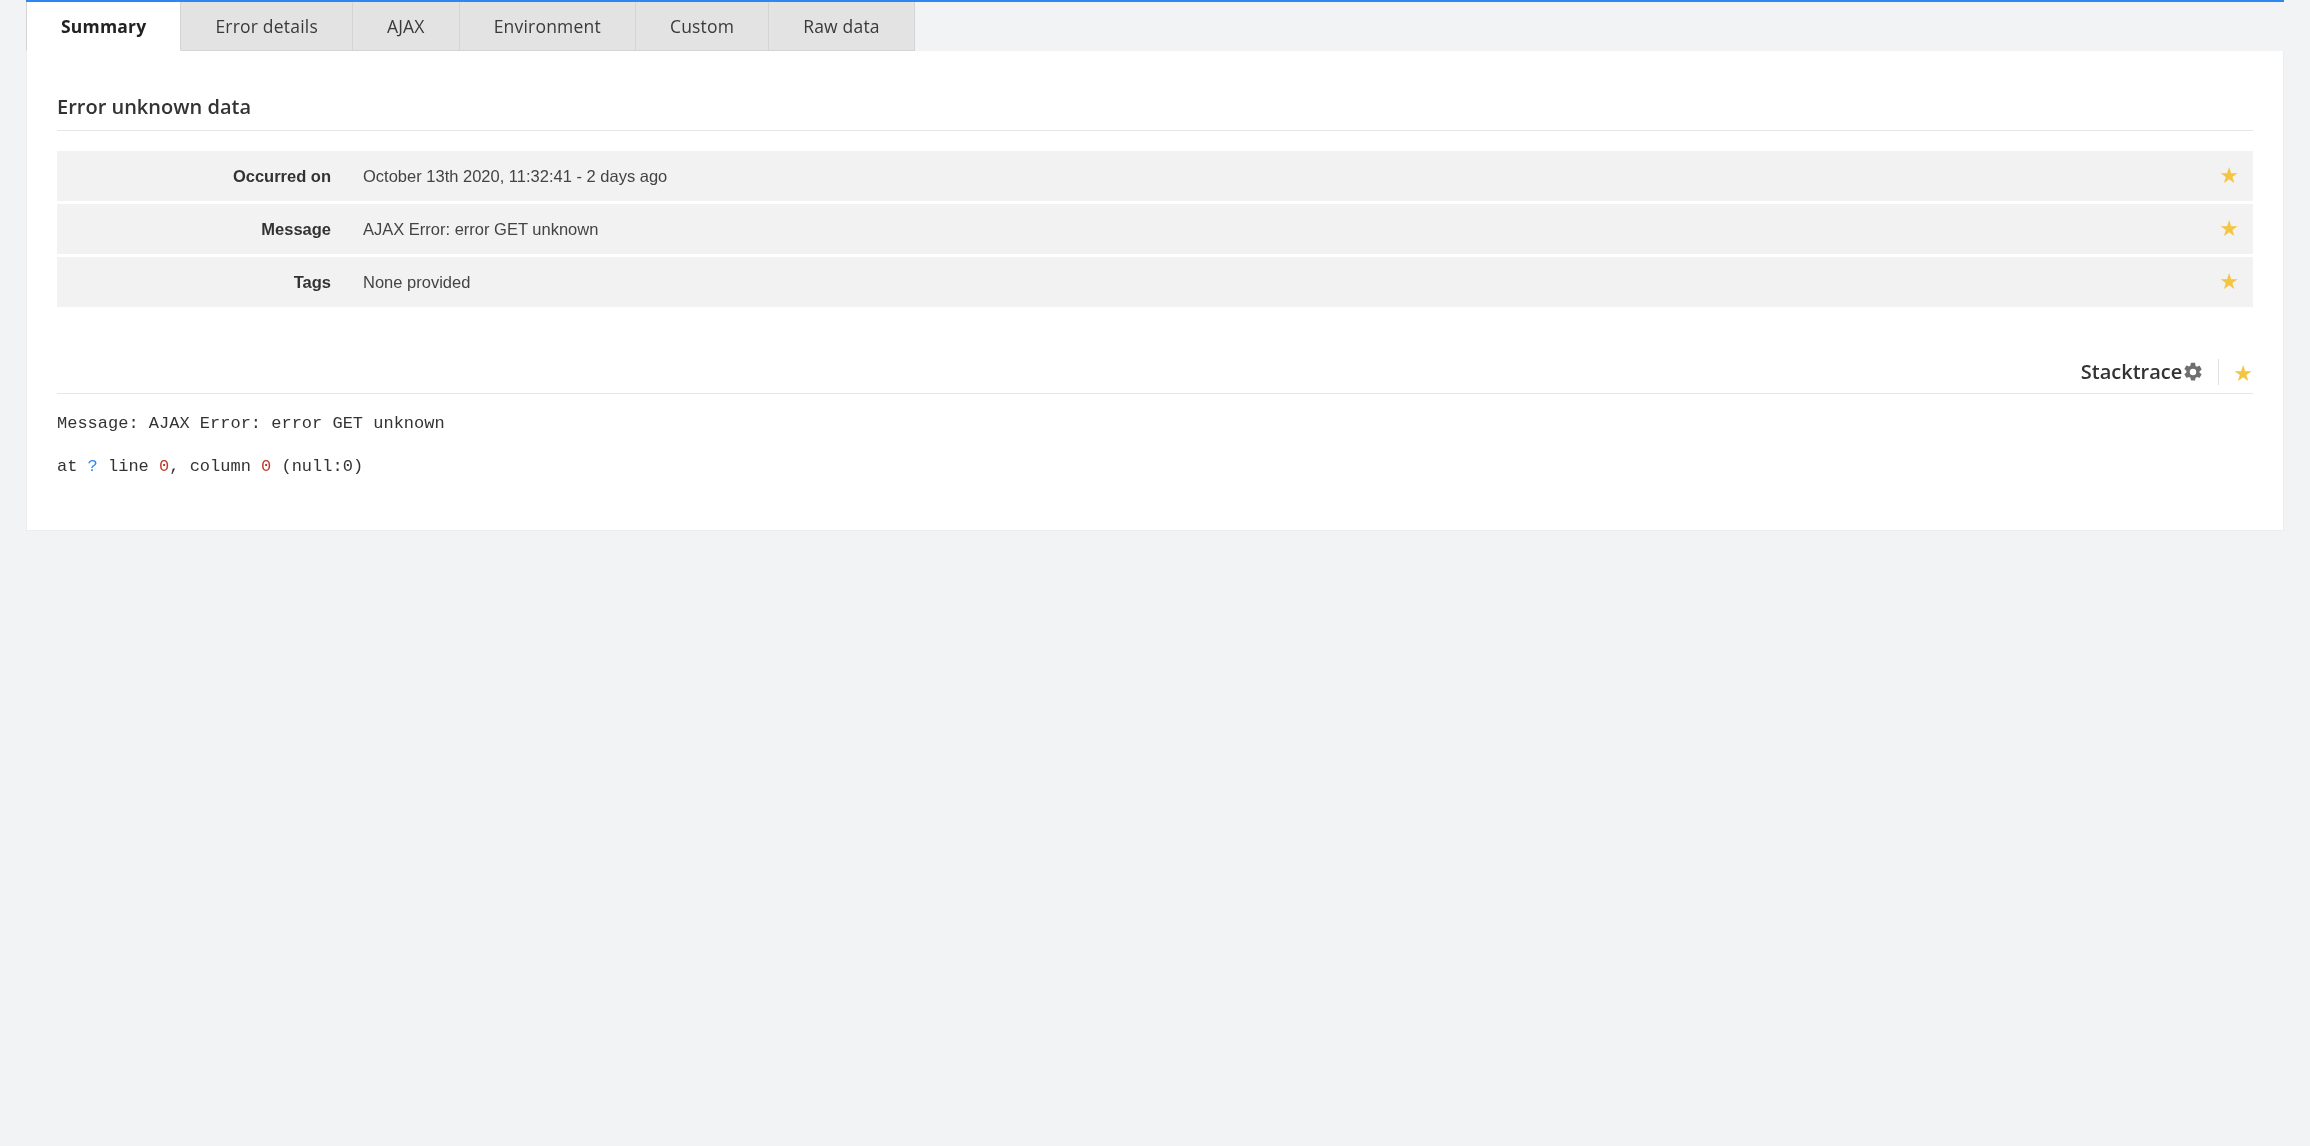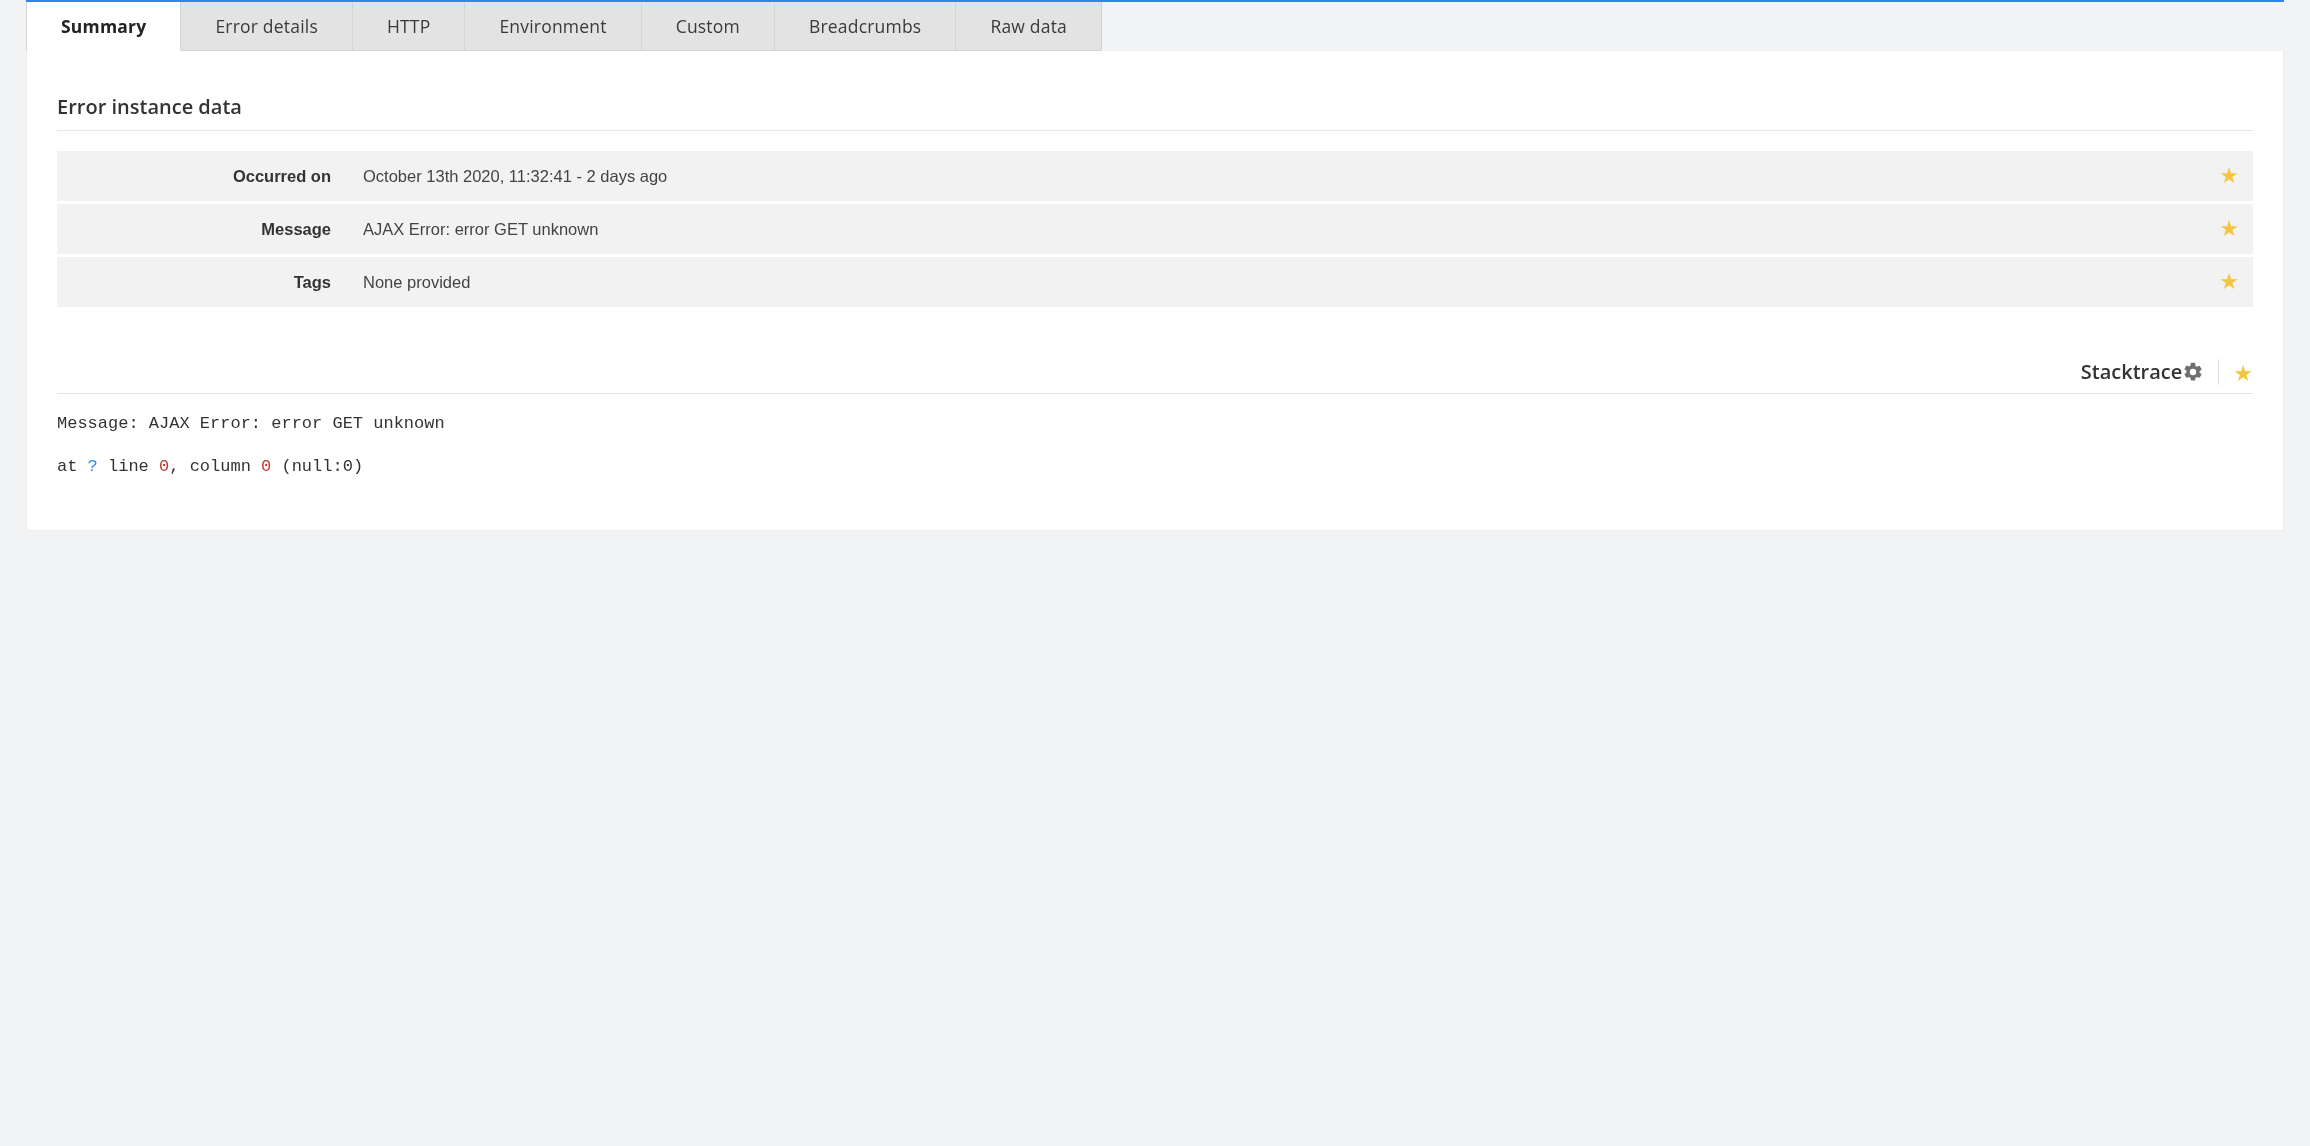--- a/index.html
+++ b/index.html
@@ -132,30 +132,29 @@
   .frame .num { color: #c0392b; }
 </style>
 </head>
 <body>
 
 <div class="container">
 
   <div class="tabs">
     <div class="tab active">Summary</div>
     <div class="tab">Error details</div>
-    <div class="tab">HTTP</div>
+    <div class="tab">AJAX</div>
     <div class="tab">Environment</div>
     <div class="tab">Custom</div>
-    <div class="tab">Breadcrumbs</div>
     <div class="tab">Raw data</div>
   </div>
 
   <div class="panel">
 
-    <h2>Error instance data</h2>
+    <h2>Error unknown data</h2>
 
     <table class="info-table">
       <tbody>
           <tr>
         <td class="key">Occurred on</td>
         <td class="val">October 13th 2020, 11:32:41 - 2 days ago</td>
         <td class="star-cell"><span class="star">★</span></td>
       </tr>
       <tr>
         <td class="key">Message</td>

